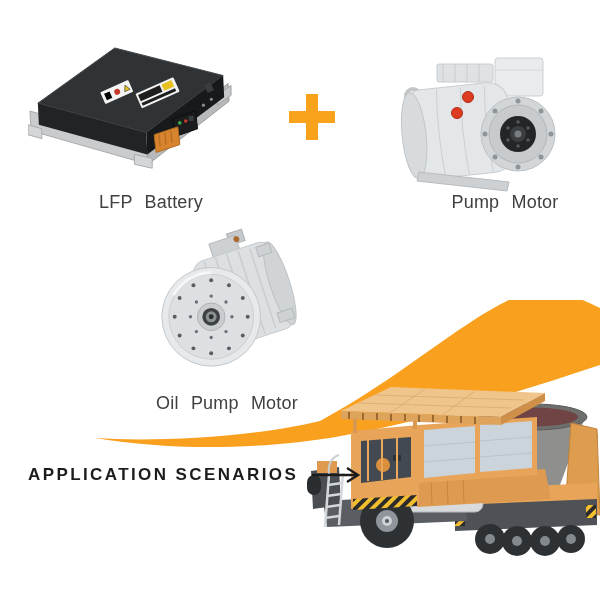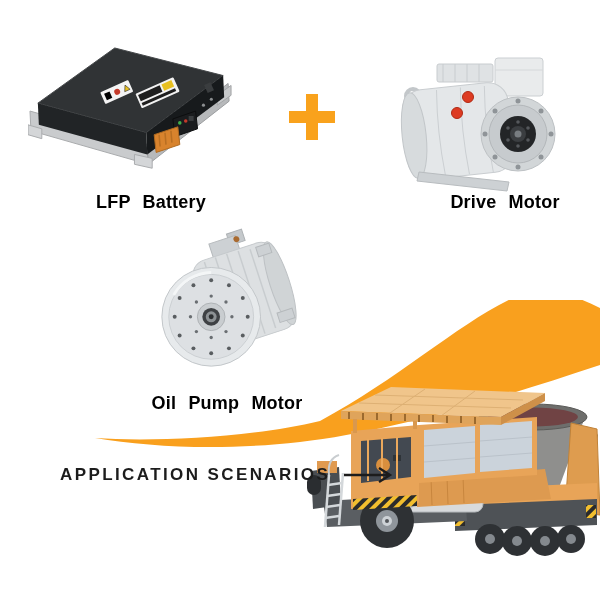--- a/index.html
+++ b/index.html
@@ -5,31 +5,31 @@
   html,body{margin:0;padding:0;}
   body{
     width:600px;height:600px;position:relative;overflow:hidden;
     background:#ffffff;
     font-family:"Liberation Sans","DejaVu Sans",sans-serif;
   }
   .abs{position:absolute;}
   .component-label{
     position:absolute;
     transform:translateX(-50%);
-    font-size:18px;font-weight:bold;color:#000000;
+    font-size:18px;font-weight:normal;color:#404040;
     letter-spacing:.2px;word-spacing:7px;white-space:nowrap;
     z-index:4;
   }
   .app-row{
     position:absolute;left:28px;top:465px;z-index:5;
     display:inline-flex;align-items:center;gap:13px;
   }
   .app-label{
     font-size:17px;font-weight:bold;color:#1c1c1c;
-    letter-spacing:2.4px;white-space:nowrap;margin-left:32px;
+    letter-spacing:2.4px;white-space:nowrap;
   }
   .plus-wrap{left:289px;top:94px;width:46px;height:46px;z-index:3;}
   .plus-wrap .bar-h{position:absolute;left:0;top:17px;width:46px;height:12px;background:#F9A21C;}
   .plus-wrap .bar-v{position:absolute;left:17px;top:0;width:12px;height:46px;background:#F9A21C;}
   svg{display:block;}
   .z1{z-index:1}.z2{z-index:2}
 </style>
 </head>
 <body>
 
@@ -291,21 +291,21 @@
     <line x1="23" y1="110" x2="37" y2="108"></line>
     <line x1="22" y1="121" x2="36" y2="119"></line>
     <line x1="21" y1="132" x2="35" y2="130"></line>
     <line x1="20" y1="143" x2="34" y2="141"></line>
     <path d="M24,100 Q22,84 34,80" stroke="#C9CDD0" stroke-width="2"></path>
   </g>
 </svg>
 
 <div class="component-label" style="left:151px;top:192px">LFP Battery</div>
 
-<div class="component-label" style="left:505px;top:192px">Drive Motor</div>
+<div class="component-label" style="left:505px;top:192px">Pump Motor</div>
 
 <div class="component-label" style="left:227px;top:393px">Oil Pump Motor</div>
 
 <div class="app-row">
   <span class="app-label">APPLICATION SCENARIOS</span>
   <svg width="50" height="18" viewBox="0 0 50 18">
     <line x1="1" y1="9" x2="45" y2="9" stroke="#1c1c1c" stroke-width="2.4"></line>
     <path d="M36,2 L47,9 L36,16" fill="none" stroke="#1c1c1c" stroke-width="2.4"></path>
   </svg>
 </div>

